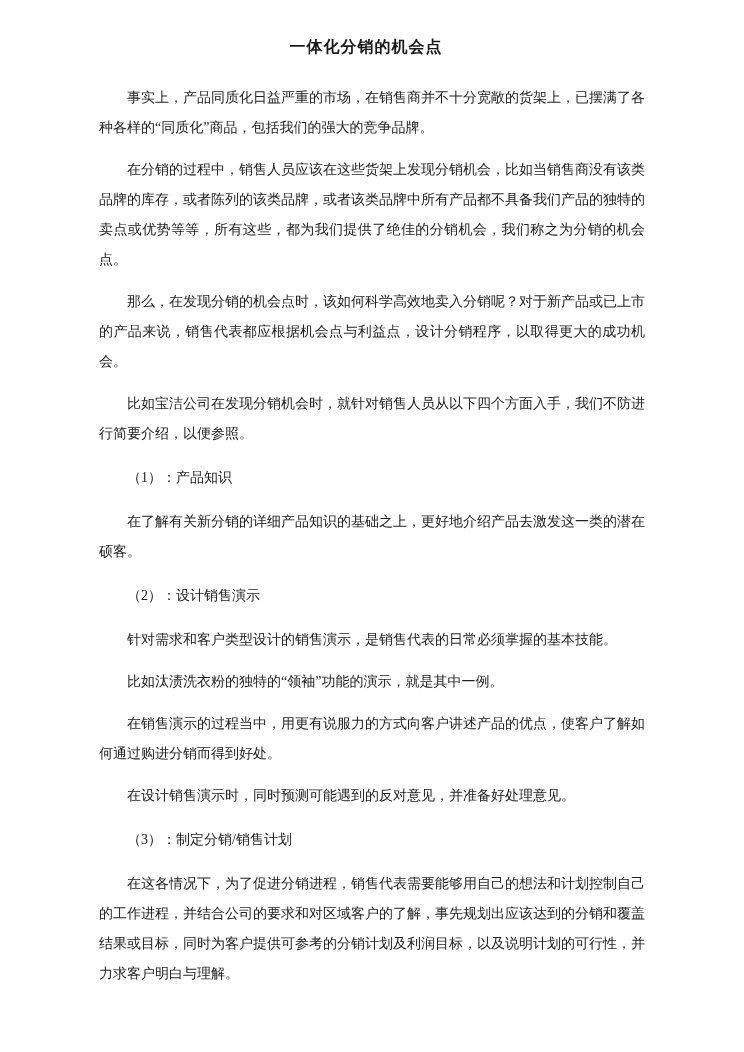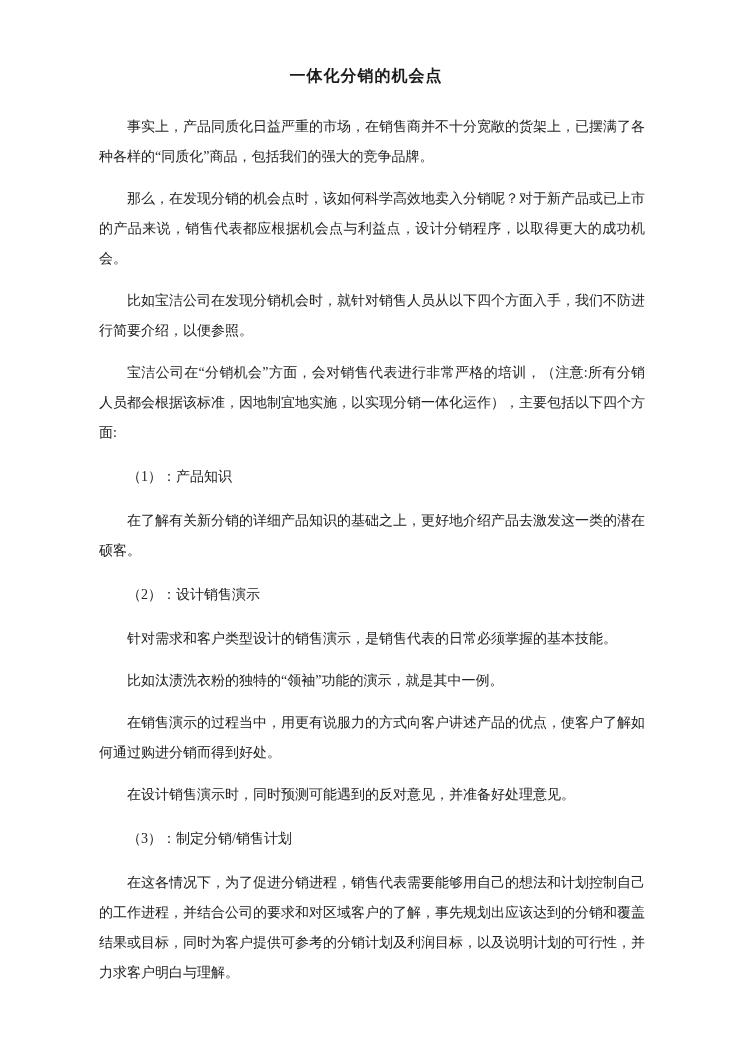--- a/index.html
+++ b/index.html
@@ -12,21 +12,21 @@
     height: 1052px;
     overflow: hidden;
     font-family: "Liberation Serif", "DejaVu Serif", serif;
     color: #1e1e1e;
   }
   .page {
     width: 732px;
     height: 1052px;
     background: #ffffff;
     box-sizing: border-box;
-    padding-top: 66px;
+    padding-top: 37px;
   }
   .doc-title {
     margin: 0;
     text-align: center;
     font-size: 16px;
     font-weight: bold;
     letter-spacing: 1px;
     color: #1a1a1a;
   }
   .content {
@@ -46,23 +46,23 @@
     margin-bottom: 14px;
   }
 </style>
 </head>
 <body>
 
 <div class="page">
   <h1 class="doc-title">一体化分销的机会点</h1>
   <div class="content">
     <p>事实上，产品同质化日益严重的市场，在销售商并不十分宽敞的货架上，已摆满了各种各样的“同质化”商品，包括我们的强大的竞争品牌。</p>
+    <p>在分销的过程中，销售人员应该在这些货架上发现分销机会，比如当销售商没有该类品牌的库存，或者陈列的该类品牌，或者该类品牌中所有产品都不具备我们产品的独特的卖点或优势等等，所有这些，都为我们提供了绝佳的分销机会，我们称之为分销的机会点。</p>
     <p>那么，在发现分销的机会点时，该如何科学高效地卖入分销呢？对于新产品或已上市的产品来说，销售代表都应根据机会点与利益点，设计分销程序，以取得更大的成功机会。</p>
     <p>比如宝洁公司在发现分销机会时，就针对销售人员从以下四个方面入手，我们不防进行简要介绍，以便参照。</p>
-    <p>宝洁公司在“分销机会”方面，会对销售代表进行非常严格的培训，（注意:所有分销人员都会根据该标准，因地制宜地实施，以实现分销一体化运作），主要包括以下四个方面:</p>
     <p class="heading">（1）：产品知识</p>
     <p>在了解有关新分销的详细产品知识的基础之上，更好地介绍产品去激发这一类的潜在硕客。</p>
     <p class="heading">（2）：设计销售演示</p>
     <p>针对需求和客户类型设计的销售演示，是销售代表的日常必须掌握的基本技能。</p>
     <p>比如汰渍洗衣粉的独特的“领袖”功能的演示，就是其中一例。</p>
     <p>在销售演示的过程当中，用更有说服力的方式向客户讲述产品的优点，使客户了解如何通过购进分销而得到好处。</p>
     <p>在设计销售演示时，同时预测可能遇到的反对意见，并准备好处理意见。</p>
     <p class="heading">（3）：制定分销/销售计划</p>
     <p>在这各情况下，为了促进分销进程，销售代表需要能够用自己的想法和计划控制自己的工作进程，并结合公司的要求和对区域客户的了解，事先规划出应该达到的分销和覆盖结果或目标，同时为客户提供可参考的分销计划及利润目标，以及说明计划的可行性，并力求客户明白与理解。</p>
   </div>

